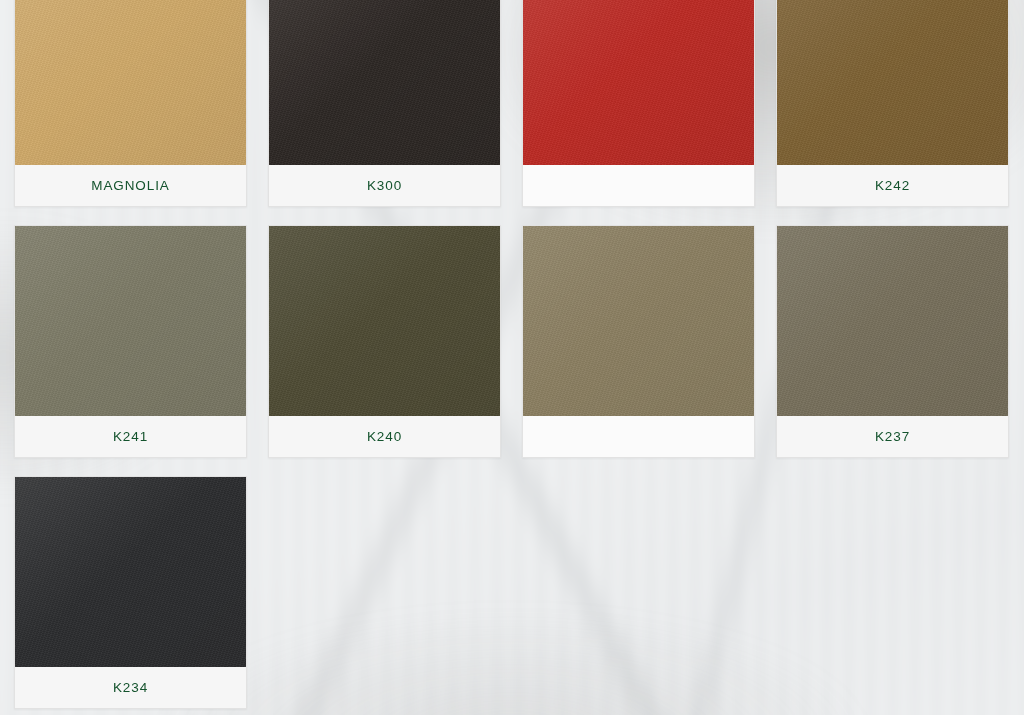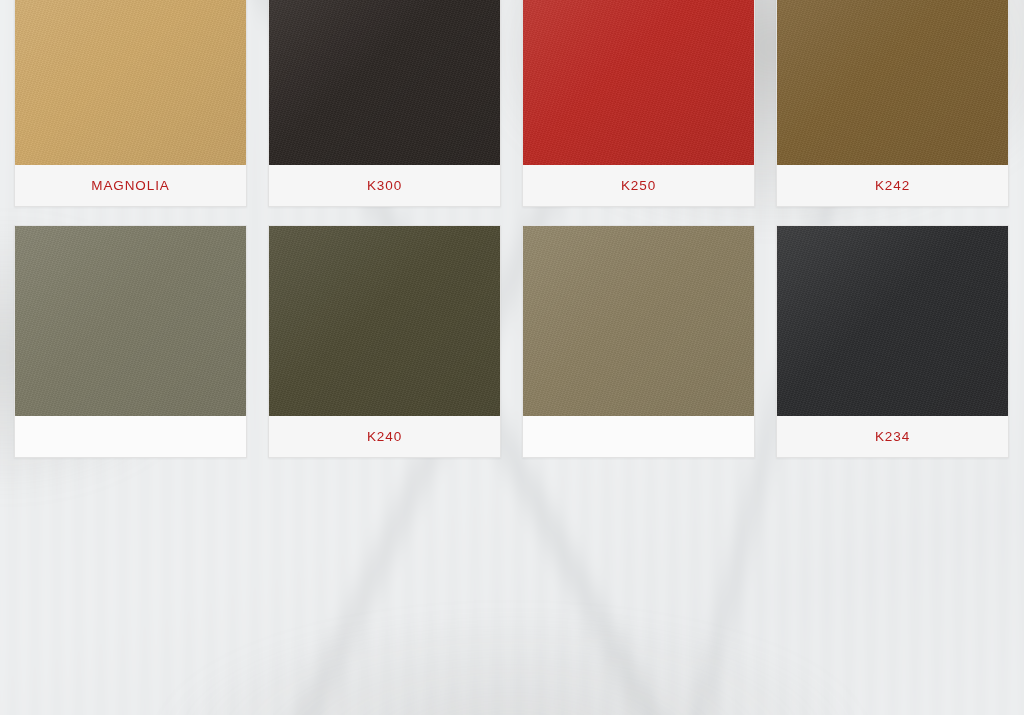--- a/index.html
+++ b/index.html
@@ -95,21 +95,21 @@
   .label {
     height: 41px;
     background: #f6f6f6;
     display: flex;
     align-items: center;
     justify-content: center;
   }
   .label-text {
     font-size: 13.5px;
     letter-spacing: .9px;
-    color: #b91c1c;
+    color: #14532d;
     font-weight: 400;
     white-space: nowrap;
   }
 </style>
 </head>
 <body>
 
 <div id="backdrop"></div>
 <div id="backdrop-dark"></div>
 
@@ -121,41 +121,47 @@
       </div>
     </div>
     <div class="card">
       <div class="swatch" style="background-color: rgb(45, 39, 36);"></div>
       <div class="label">
         <span class="label-text">K300</span>
       </div>
     </div>
     <div class="card">
       <div class="swatch" style="background-color: rgb(188, 42, 36);"></div>
-      <div class="label">
-        <span class="label-text">K250</span>
-      </div>
     </div>
     <div class="card">
       <div class="swatch" style="background-color: rgb(125, 97, 51);"></div>
       <div class="label">
         <span class="label-text">K242</span>
       </div>
     </div>
     <div class="card">
       <div class="swatch" style="background-color: rgb(124, 122, 102);"></div>
+      <div class="label">
+        <span class="label-text">K241</span>
+      </div>
     </div>
     <div class="card">
       <div class="swatch" style="background-color: rgb(78, 75, 52);"></div>
       <div class="label">
         <span class="label-text">K240</span>
       </div>
     </div>
     <div class="card">
       <div class="swatch" style="background-color: rgb(139, 127, 97);"></div>
     </div>
     <div class="card">
+      <div class="swatch" style="background-color: rgb(119, 112, 92);"></div>
+      <div class="label">
+        <span class="label-text">K237</span>
+      </div>
+    </div>
+    <div class="card">
       <div class="swatch" style="background-color: rgb(44, 45, 47);"></div>
       <div class="label">
         <span class="label-text">K234</span>
       </div>
     </div>
   </div>
 
 </body></html>

